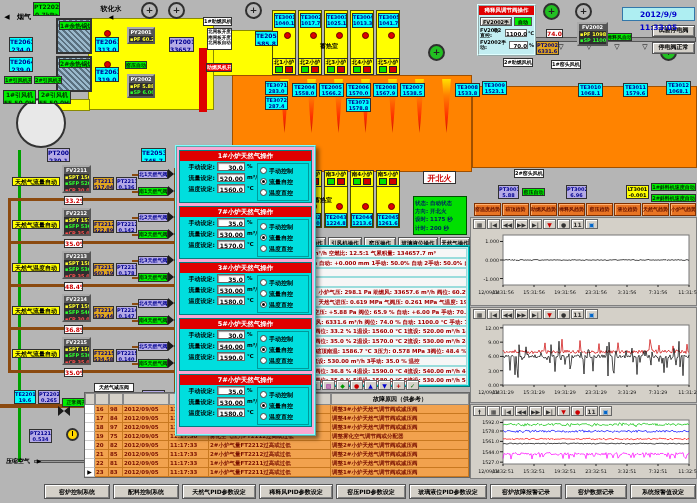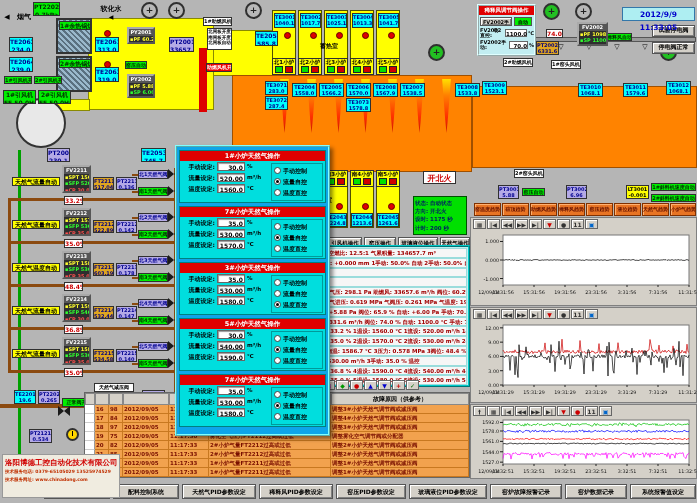--- a/index.html
+++ b/index.html
@@ -42,21 +42,21 @@
     background:linear-gradient(to bottom,#ffe000,#ff8000 30%,#ff3000 70%,#c81800);
     clip-path:polygon(10% 0,90% 0,62% 75%,50% 100%,38% 75%);}
   .dot{position:absolute;width:5px;height:5px;border-radius:50%;background:#dd0000;border:1px solid #660000;z-index:6;}
   .gauge{position:absolute;width:13px;height:13px;border-radius:50%;background:#ffd700;border:2px solid #303030;z-index:6;box-sizing:border-box;}
   .gauge::after{content:"";position:absolute;left:4px;top:1px;width:1px;height:5px;background:#000;}
   .vv{position:absolute;width:12px;height:10px;z-index:6;}
   .vv::before{content:"";position:absolute;left:0;top:0;border-top:5px solid transparent;border-bottom:5px solid transparent;border-left:6px solid #1a1a1a;}
   .vv::after{content:"";position:absolute;right:0;top:0;border-top:5px solid transparent;border-bottom:5px solid transparent;border-right:6px solid #1a1a1a;}
   .ind{display:inline-block;width:6px;height:5px;margin:0 1px;border:1px solid #222;}
   .gn{background:#00e000;}.rd{background:#d00000;}
-  .popup{position:absolute;left:175px;top:145px;width:155px;height:291px;background:#0ea5e9;
+  .popup{position:absolute;left:175px;top:145px;width:141px;height:291px;background:#f9a8d4;
     border:2px ridge #80ffff;box-shadow:3px 3px 4px rgba(0,0,0,.45);z-index:60;box-sizing:border-box;}
   .psec{position:relative;margin:3px 2px 0;height:53px;border:1px solid #008080;background:#00dede;box-sizing:border-box;}
   .psec .ttl{height:10px;background:#e00000;color:#fff;font:bold 6.5px/10px "DejaVu Sans",sans-serif;text-align:center;}
   .frow{position:relative;height:11px;display:flex;align-items:center;padding-left:2px;}
   .flab{width:33px;font:bold 6px/1 "DejaVu Sans",sans-serif;text-align:right;color:#000;}
   .field{width:28px;height:9px;background:#fff;border:1px solid #666;box-shadow:inset 1px 1px 1px #999;
     font:bold 6px/9px "DejaVu Sans",sans-serif;text-align:right;padding-right:1px;color:#000;margin-left:2px;box-sizing:border-box;}
   .funit{font:bold 5.5px/1 "DejaVu Sans",sans-serif;margin-left:2px;color:#000;}
   .rgroup{position:absolute;right:2px;top:12px;width:52px;height:38px;background:#00dede;border:1px solid #009a9a;padding-top:1px;box-sizing:border-box;}
   .rrow{display:flex;align-items:center;height:11px;font:bold 6px/1 "DejaVu Sans",sans-serif;color:#000;cursor:pointer;}
@@ -128,25 +128,20 @@
   <div class="pipe" style="left:132px;top:303px;width:36px;height:2px"></div>
   <div class="pipe" style="left:132px;top:320px;width:36px;height:2px"></div>
   <div class="pipe" style="left:132px;top:346px;width:36px;height:2px"></div>
   <div class="pipe" style="left:132px;top:363px;width:36px;height:2px"></div>
   <div class="pipe" style="left:174px;top:168px;width:4px;height:240px"></div>
   <div class="pipe" style="left:0px;top:404px;width:262px;height:4px"></div>
   <div class="gpipe" style="left:34px;top:460px;width:212px;height:3px"></div>
 
   <div class="datebox">2012/9/9 11:33:05</div>
 
-  <div class="company">
-    <div class="c1">洛阳博德工控自动化技术有限公司</div>
-    <div class="c2">技术服务电话: 0379-65105029 13525974529</div>
-    <div class="c2">技术服务网址: www.chinadong.com</div>
-  </div>
 <div class="col" style="left: 272px; top: 10px; width: 24px; height: 50px;"></div>
     <div class="col" style="left: 298px; top: 10px; width: 24px; height: 50px;"></div>
     <div class="col" style="left: 324px; top: 10px; width: 24px; height: 50px;"></div>
     <div class="col" style="left: 350px; top: 10px; width: 24px; height: 50px;"></div>
     <div class="col" style="left: 376px; top: 10px; width: 24px; height: 50px;"></div>
     <div class="col" style="left: 272px; top: 184px; width: 24px; height: 44px;"></div>
     <div class="col" style="left: 298px; top: 184px; width: 24px; height: 44px;"></div>
     <div class="col" style="left: 324px; top: 184px; width: 24px; height: 44px;"></div>
     <div class="col" style="left: 350px; top: 184px; width: 24px; height: 44px;"></div>
     <div class="col" style="left: 376px; top: 184px; width: 24px; height: 44px;"></div>

